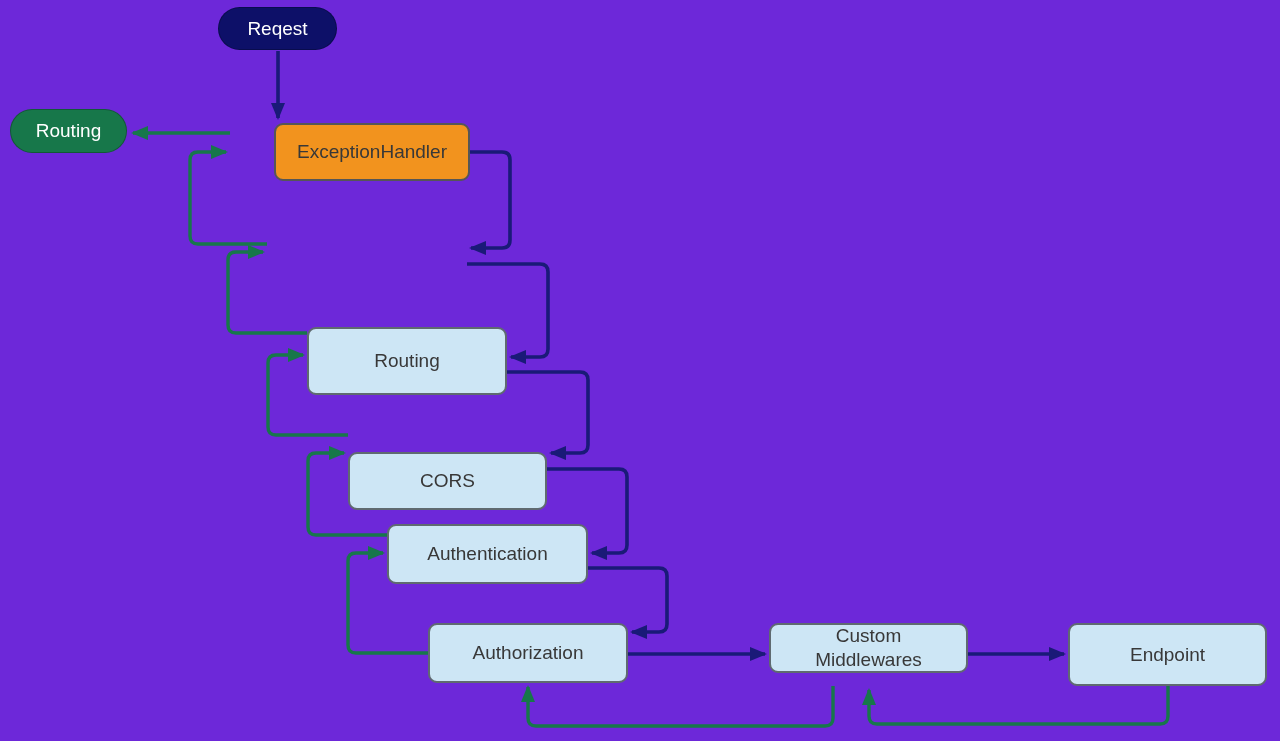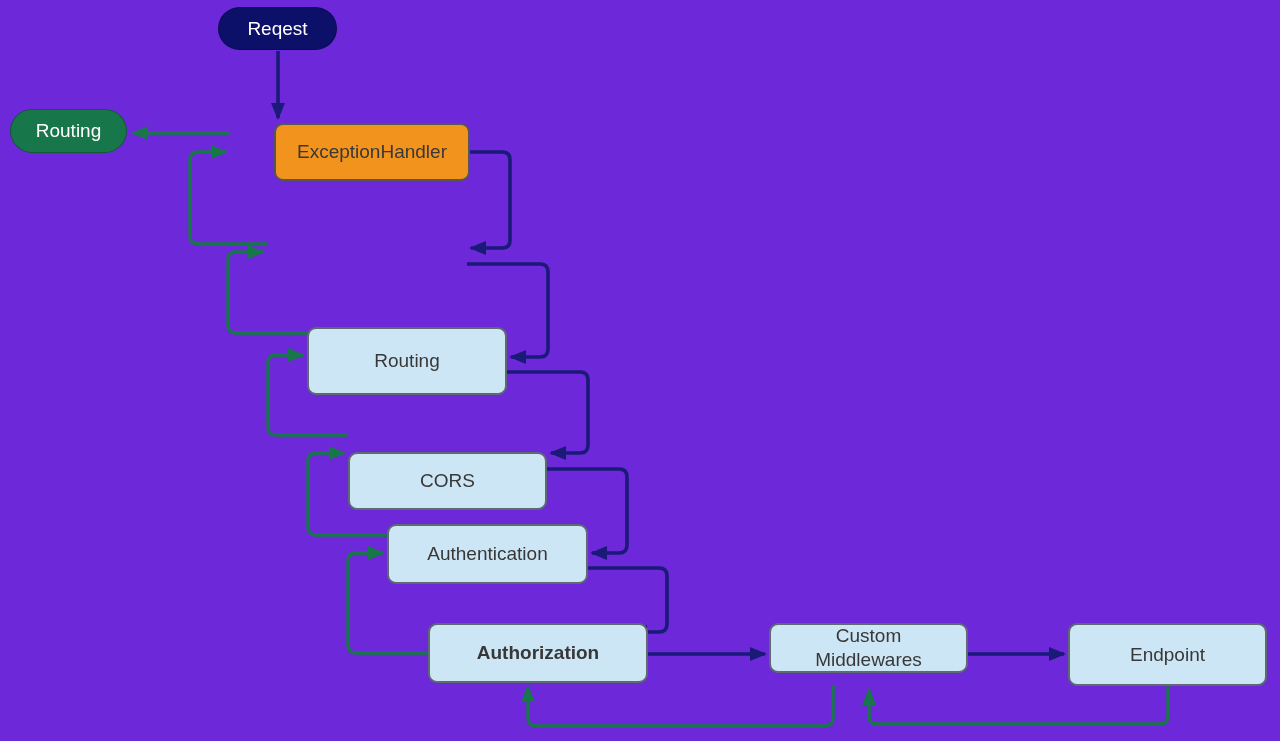--- a/index.html
+++ b/index.html
@@ -101,20 +101,20 @@
 
   <div class="node exception" style="left:230px; top:123px; width:196px; height:58px;margin-left:44px;">ExceptionHandler</div>
 
 
   <div class="node middleware" style="left:307px; top:327px; width:200px; height:68px;">Routing</div>
 
   <div class="node middleware" style="left:348px; top:424px; width:199px; height:58px;margin-top:28px;">CORS</div>
 
   <div class="node middleware" style="left:387px; top:524px; width:201px; height:60px;">Authentication</div>
 
-  <div class="node middleware" style="left:428px; top:623px; width:220px; height:60px;font-weight:bold;">Authorization</div>
+  <div class="node middleware" style="left:428px; top:623px; width:200px; height:60px;">Authorization</div>
 
   <div class="node middleware" style="left:769px; top:623px; width:199px; height:50px;">Custom
 Middlewares</div>
 
   <div class="node middleware" style="left:1068px; top:623px; width:199px; height:63px;">Endpoint</div>
 
 </div>
 
 </body></html>

